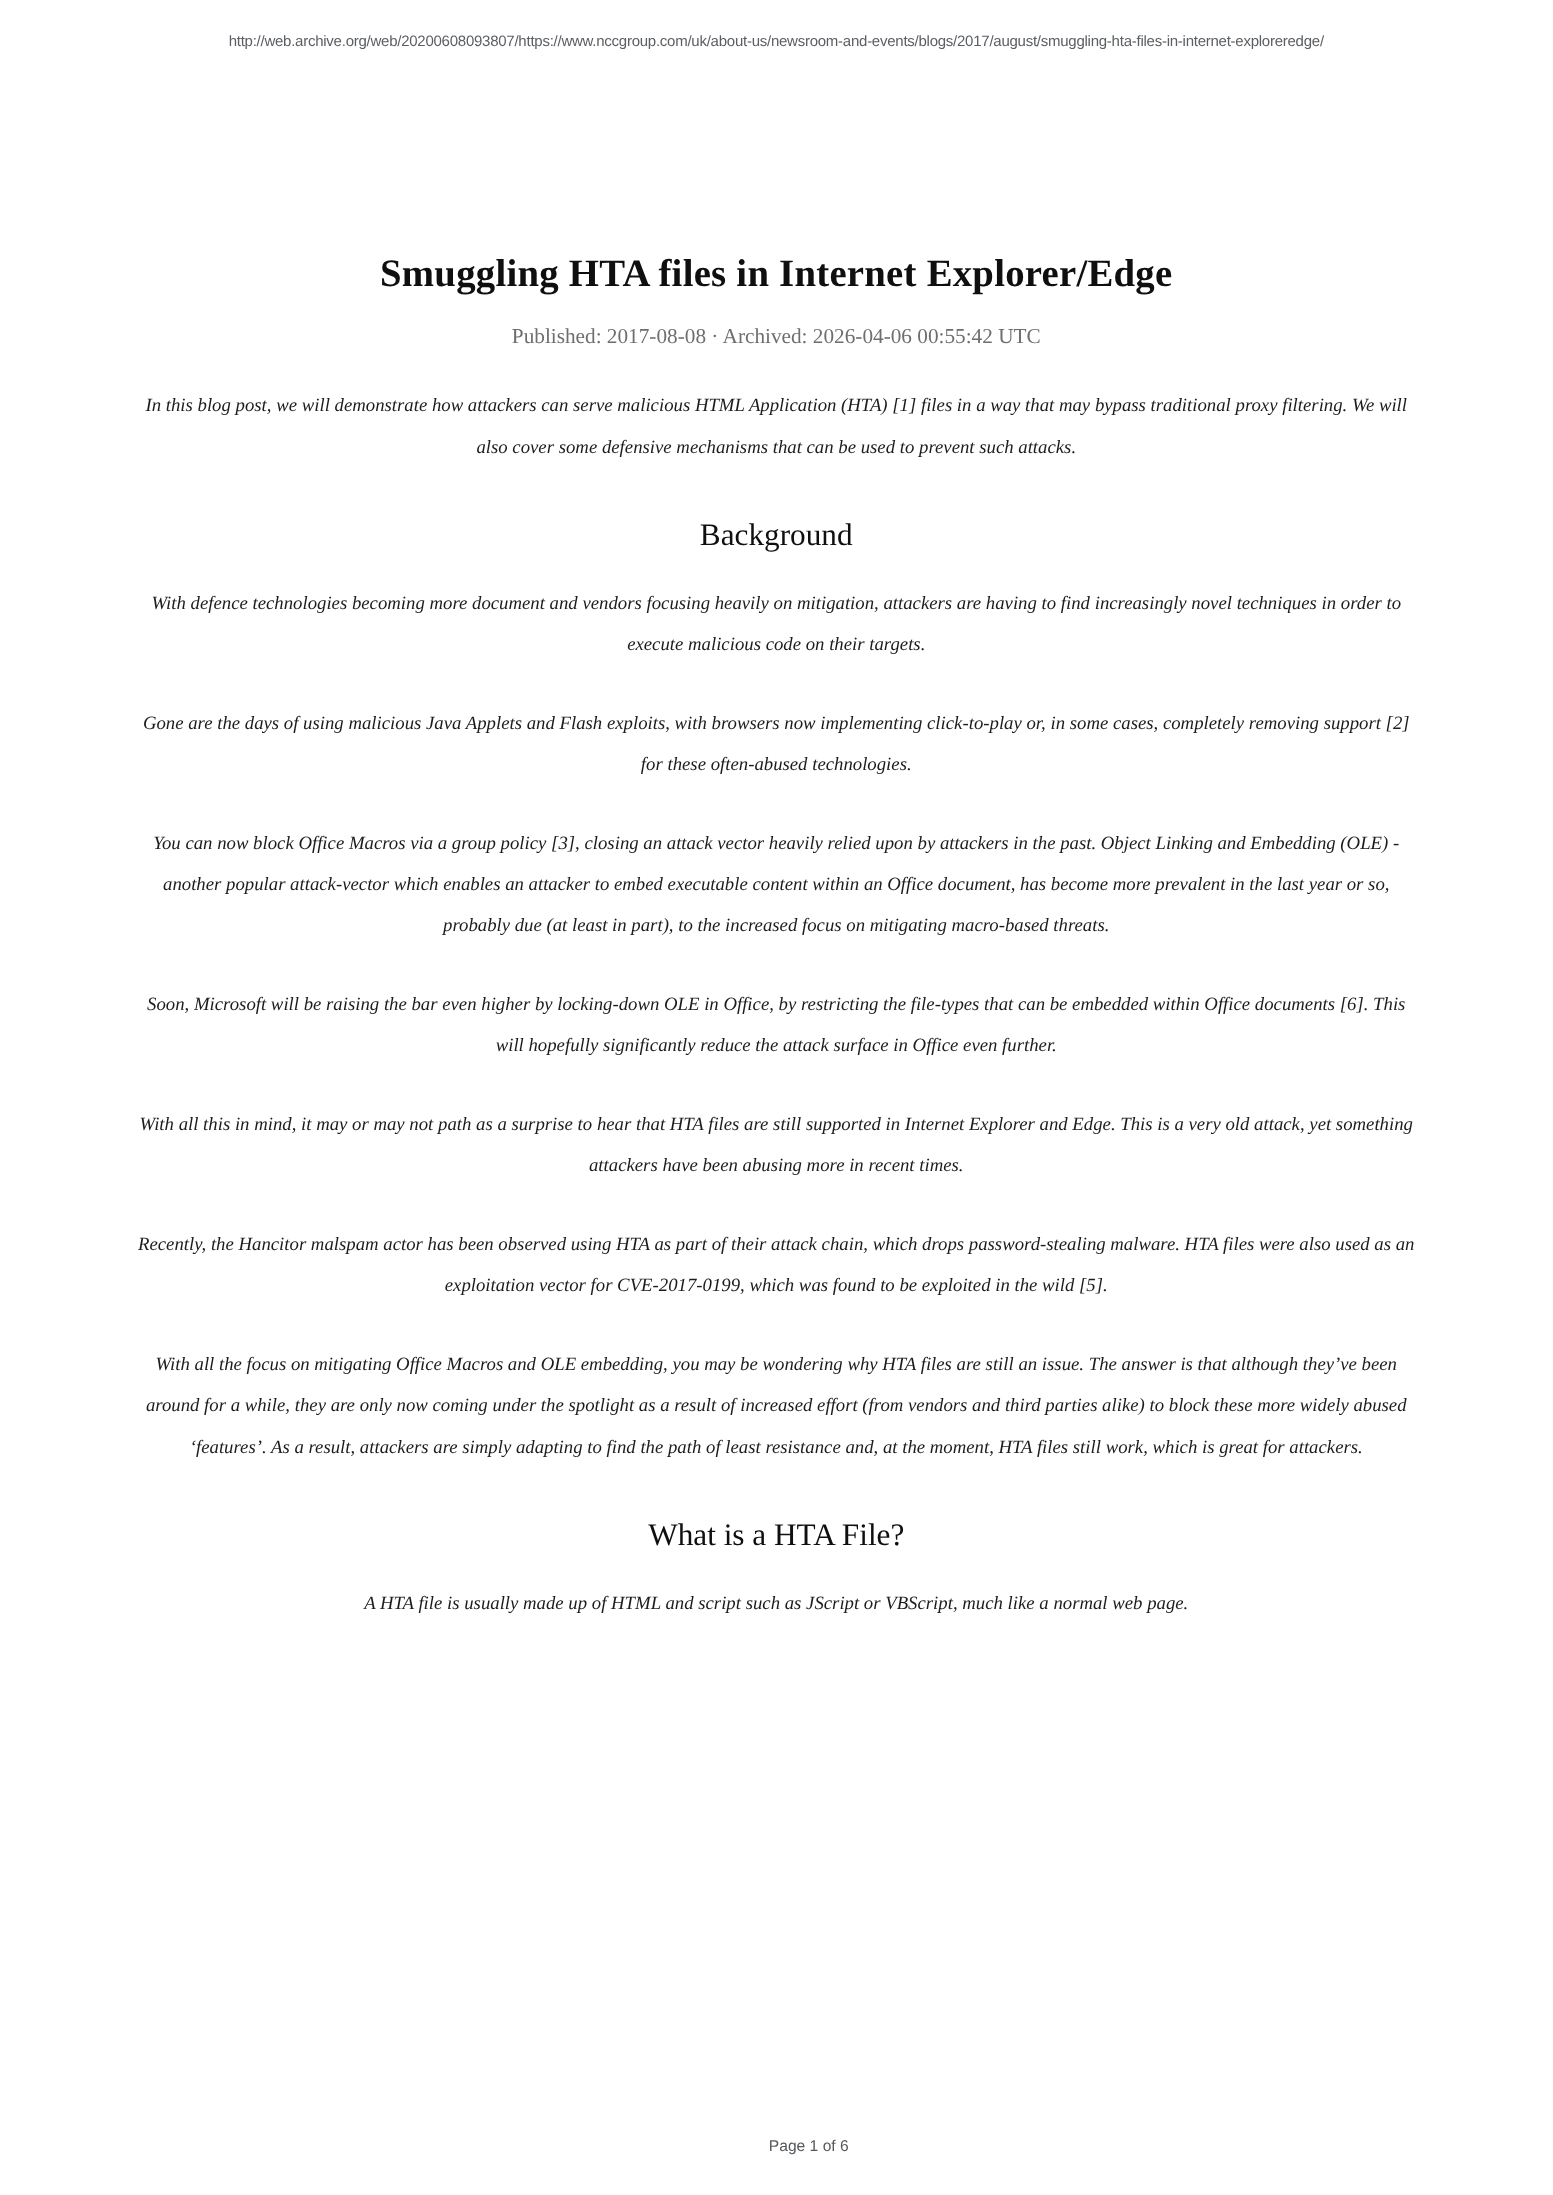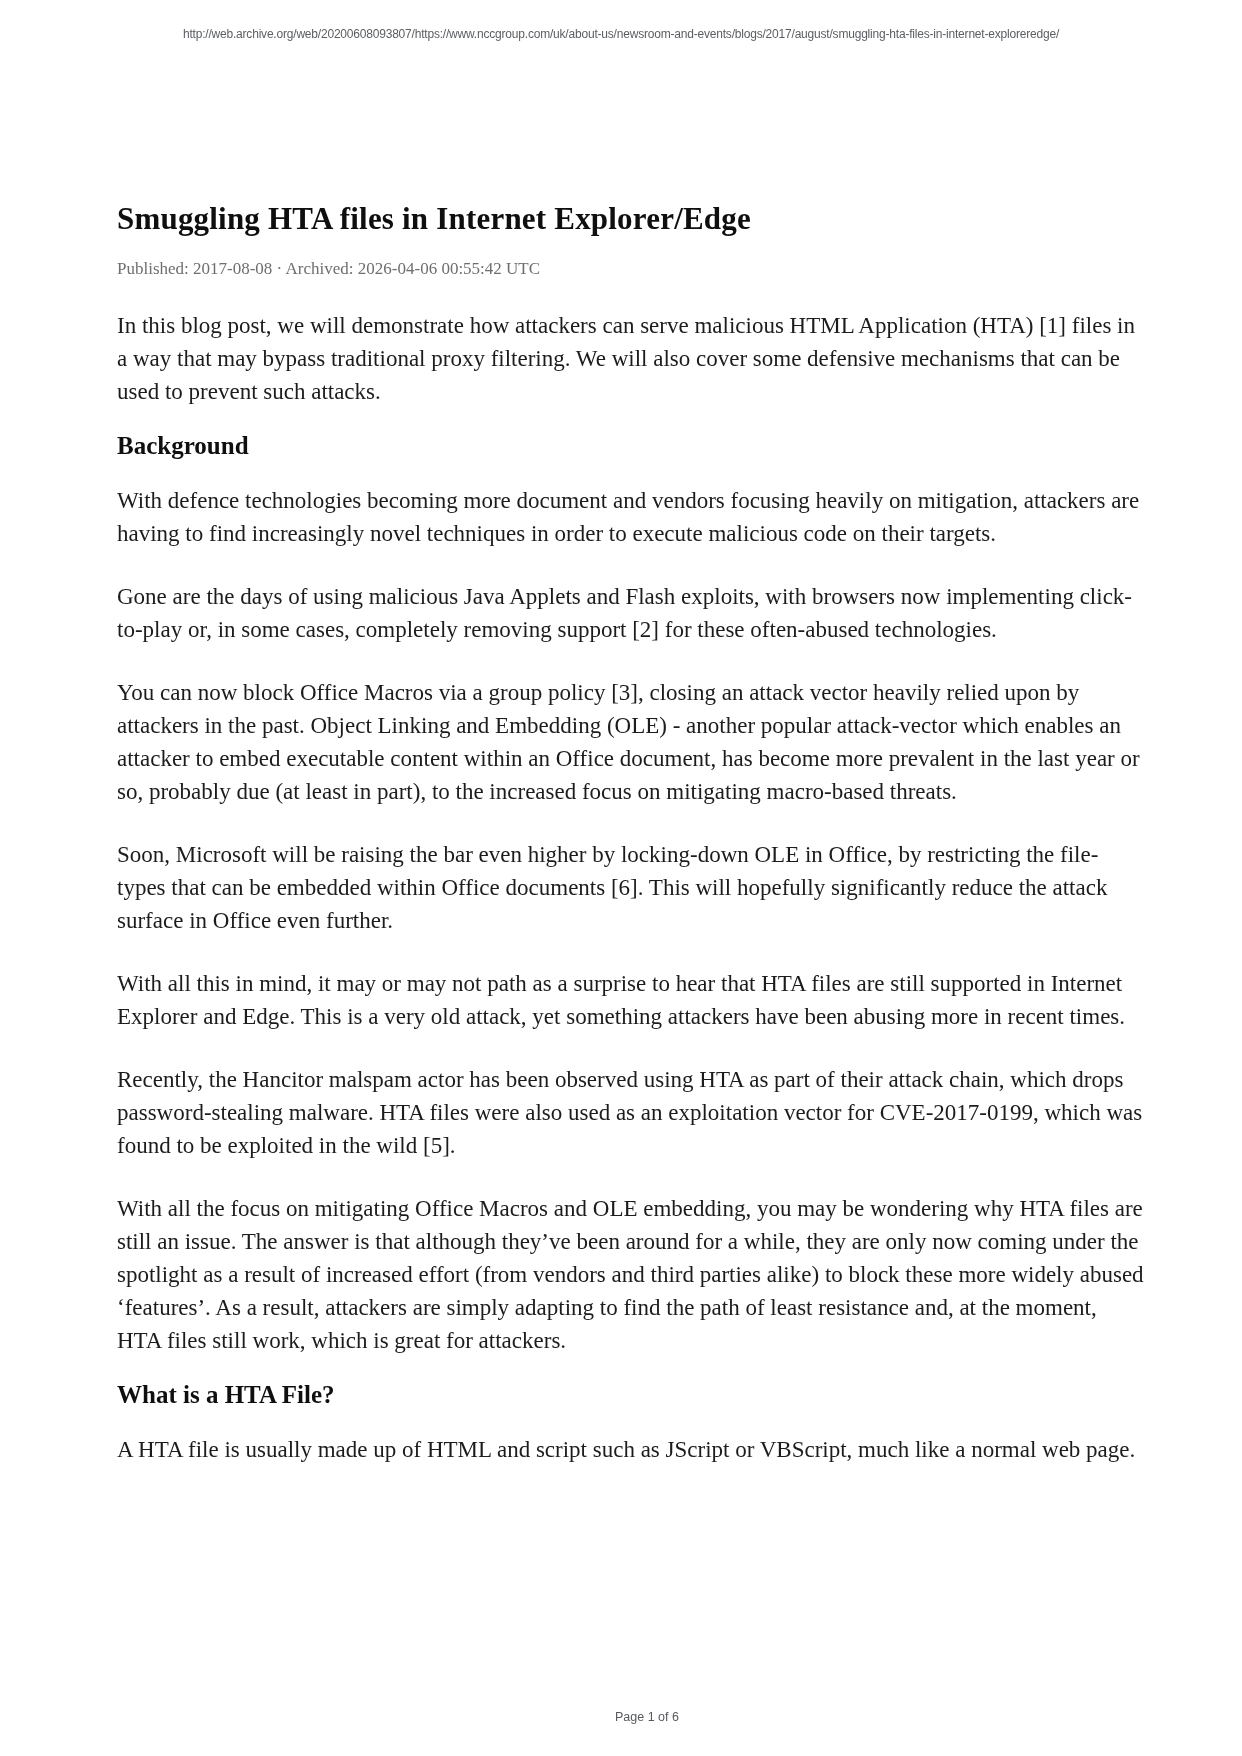--- a/index.html
+++ b/index.html
@@ -21,47 +21,49 @@
   .archive-url {
     font-family: "Liberation Sans", "DejaVu Sans", sans-serif;
     font-size: 12px;
     color: #5b5e62;
     letter-spacing: -0.2px;
     white-space: nowrap;
   }
   .content {
     position: absolute;
     top: 0;
-    left: 117px;
+    left: 107px;
     width: 1028px;
     color: #1c1c1c;
+    text-align: center;
   }
   h1.title {
     margin: 200px 0 0 0;
     font-size: 31px;
     line-height: 1.25;
     font-weight: bold;
     color: #0f0f0f;
     letter-spacing: 0.2px;
   }
   p.meta {
     margin: 20px 0 0 0;
     font-size: 17px;
     color: #6e6e6e;
   }
   p.body {
     margin: 30px 0 0 0;
-    font-size: 23px;
+    font-size: 15px;
     line-height: 33px;
     color: #1c1c1c;
+    font-style: italic;
   }
   h2.section {
-    margin: 24px 0 -6px 0;
+    margin: 40px 0 -6px 0;
     font-size: 25px;
-    font-weight: bold;
+    font-weight: normal;
     color: #0f0f0f;
   }
   a.inline-link {
     color: var(--link-color, #0000ee);
     text-decoration: underline;
     cursor: pointer;
   }
   .page-footer {
     position: absolute;
     bottom: 32px;

